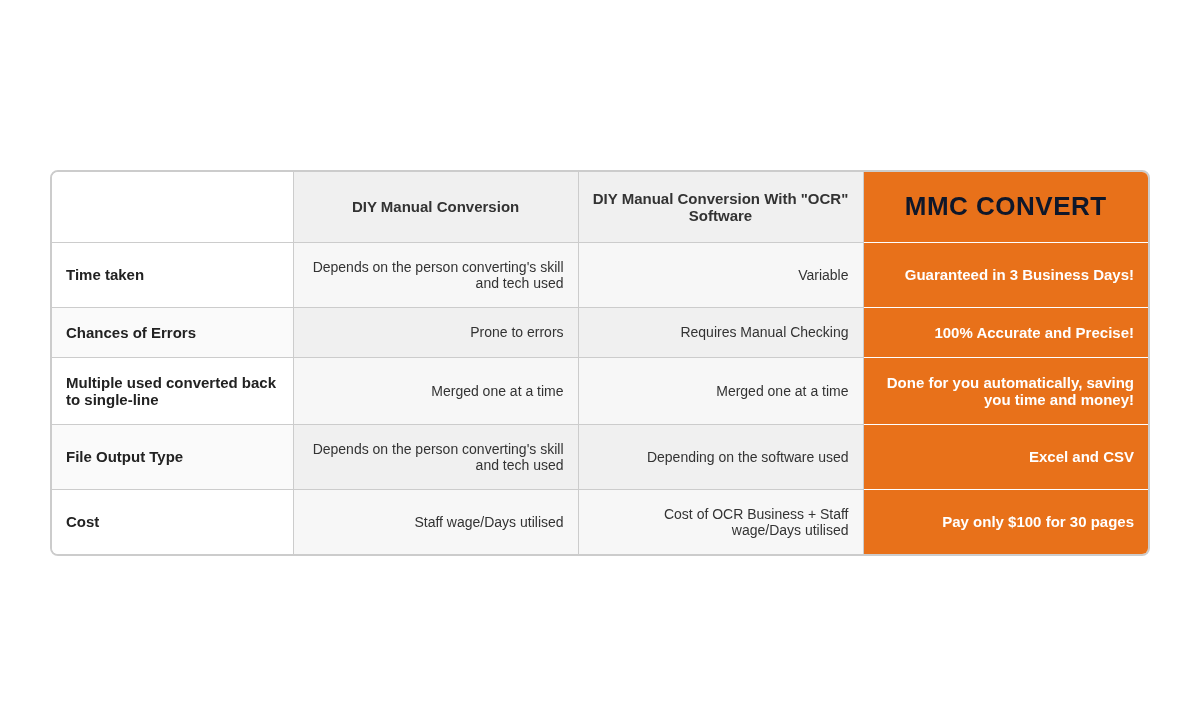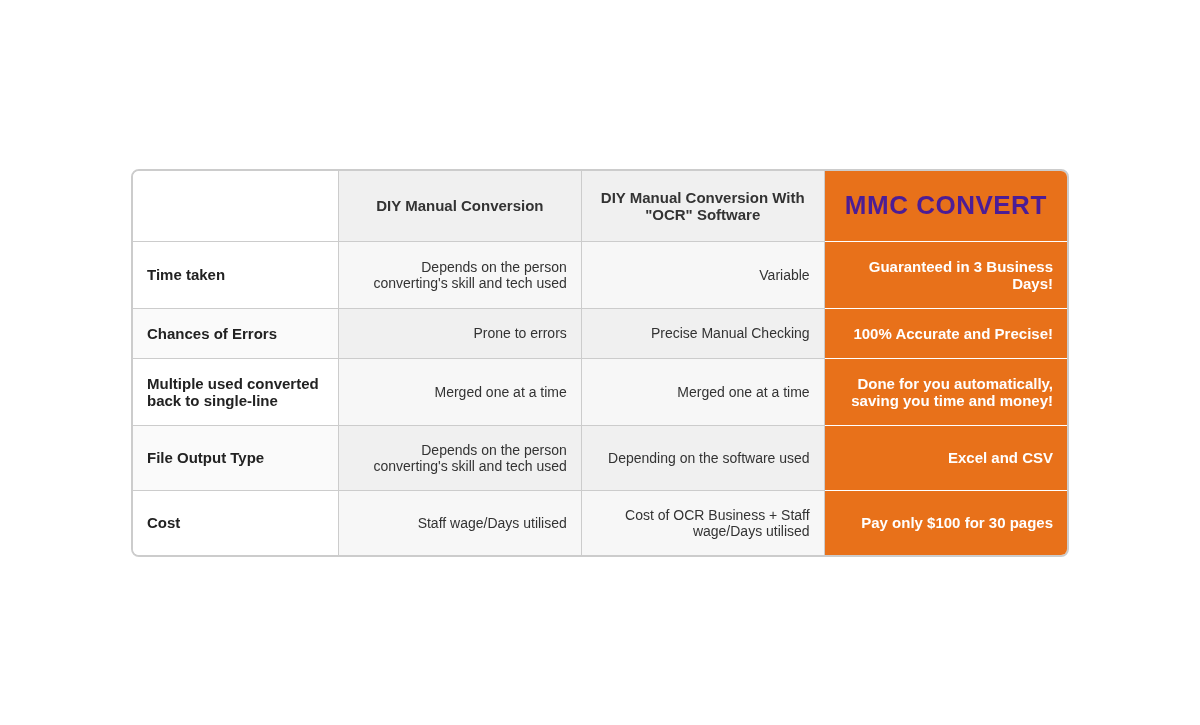--- a/index.html
+++ b/index.html
@@ -6,21 +6,21 @@
     body {
       font-family: Arial, sans-serif;
       background: #fff;
       display: flex;
       justify-content: center;
       align-items: center;
       min-height: 725px;
       width: 1200px;
     }
     .table-wrapper {
-      width: 938px;
+      width: 1100px;
       border: 2px solid #ccc;
       border-radius: 8px;
       overflow: hidden;
     }
     table {
       width: 100%;
       border-collapse: collapse;
       table-layout: fixed;
     }
     col.col-feature { width: 22%; }
@@ -41,21 +41,21 @@
       background: #fff;
       border-right: 1px solid #ccc;
     }
     thead th.col-diy-header,
     thead th.col-ocr-header {
       background: #f0f0f0;
       color: #333;
     }
     thead th.col-mmc-header {
       background: #e8711a;
-      color: #4c1d95;
+      color: #0f172a;
       font-size: 26px;
       font-weight: 900;
       letter-spacing: 0.5px;
     }
 
     
     tbody tr {
       border-top: 1px solid #ccc;
     }
     tbody td {
@@ -126,21 +126,21 @@
     <tbody id="table-body">
     <tr>
           <td>Time taken</td>
           <td class="col-diy-cell">Depends on the person converting's skill and tech used</td>
           <td class="col-ocr-cell">Variable</td>
           <td class="col-mmc-cell">Guaranteed in 3 Business Days!</td>
         </tr>
         <tr>
           <td>Chances of Errors</td>
           <td class="col-diy-cell">Prone to errors</td>
-          <td class="col-ocr-cell">Precise Manual Checking</td>
+          <td class="col-ocr-cell">Requires Manual Checking</td>
           <td class="col-mmc-cell">100% Accurate and Precise!</td>
         </tr>
         <tr>
           <td>Multiple used converted back to single-line</td>
           <td class="col-diy-cell">Merged one at a time</td>
           <td class="col-ocr-cell">Merged one at a time</td>
           <td class="col-mmc-cell">Done for you automatically, saving you time and money!</td>
         </tr>
         <tr>
           <td>File Output Type</td>

